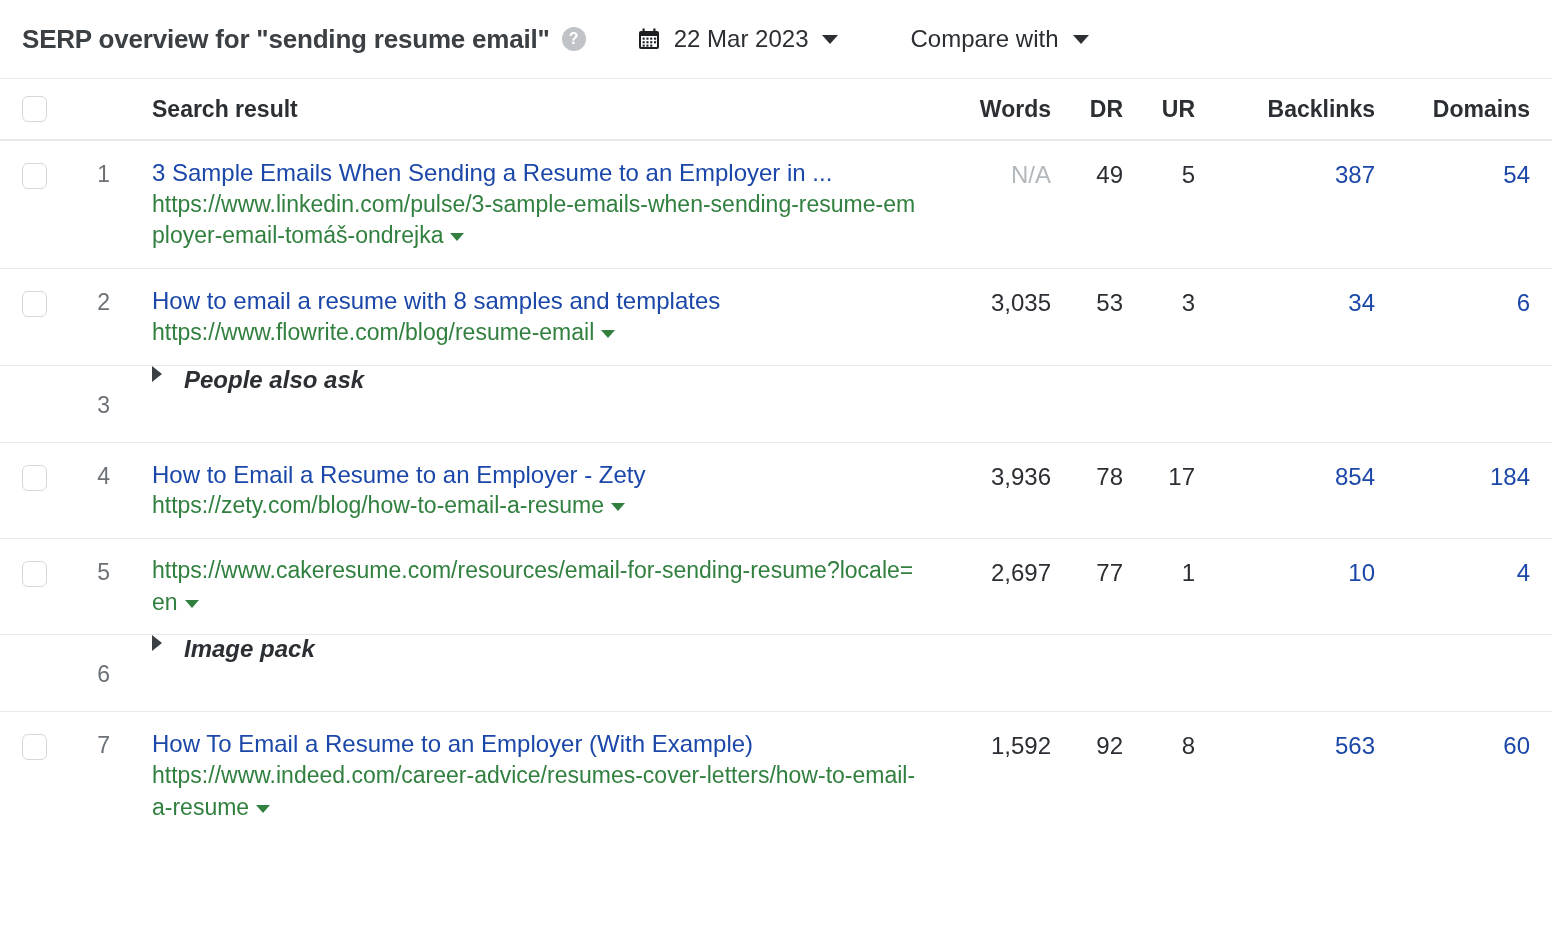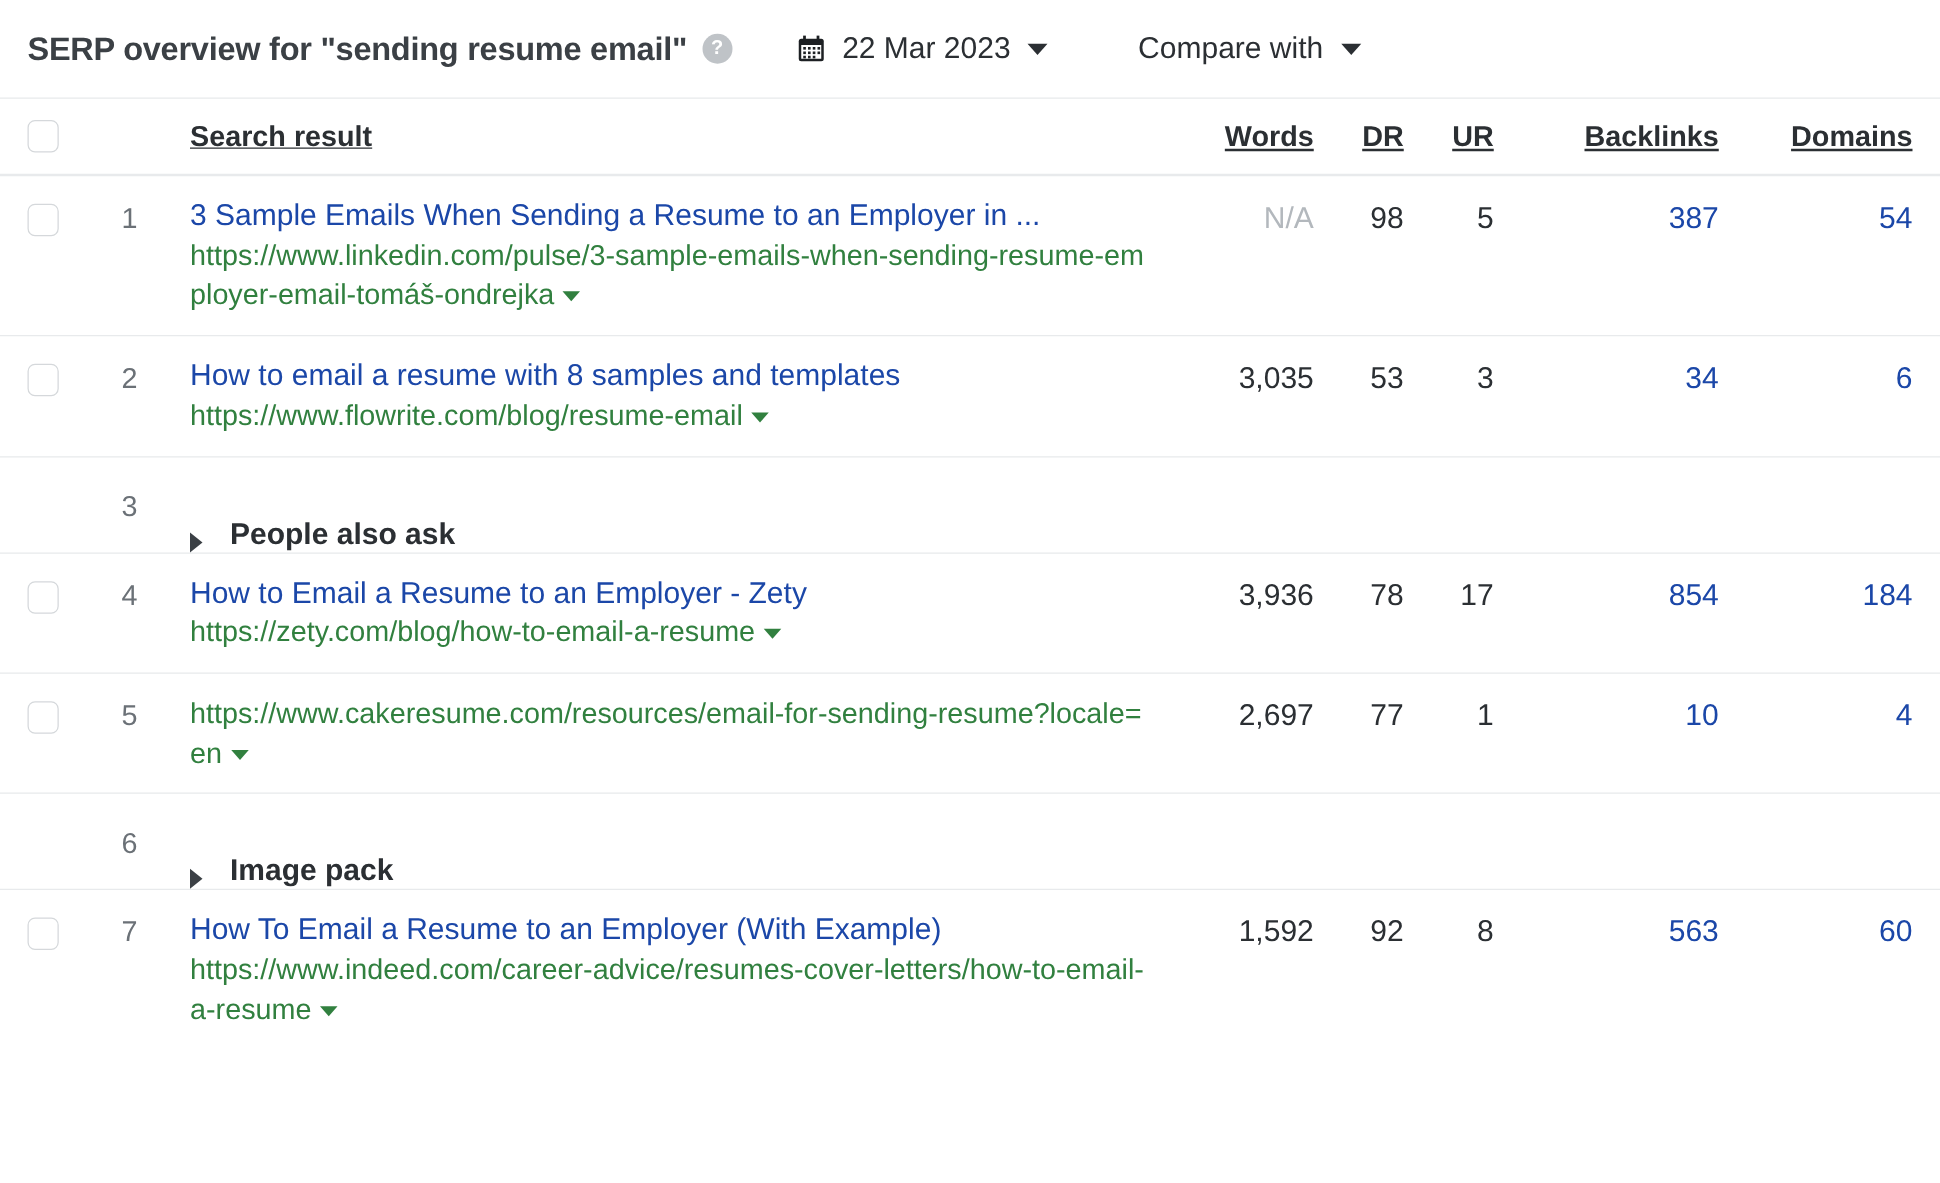--- a/index.html
+++ b/index.html
@@ -95,21 +95,20 @@
     align-items: flex-start;
     border-top: 1px solid #e8eaec;
     padding: 0 22px 0 22px;
     box-sizing: border-box;
   }
   .row.head {
     border-top: 1px solid #e8eaec;
     border-bottom: 1px solid #e8eaec;
     height: 62px;
     align-items: center;
-    text-decoration: underline;
   }
   .cb-cell {
     width: 46px;
     flex: 0 0 46px;
     display: flex;
     align-items: flex-start;
     padding-top: 22px;
   }
   .row.head .cb-cell { padding-top: 0; }
   .checkbox {
@@ -162,24 +161,25 @@
     border-top: 8px solid #31803f;
     margin-left: 7px;
     vertical-align: middle;
     cursor: pointer;
   }
 
   
   .feature {
     flex: 1 1 auto;
     display: flex;
-    align-items: flex-end;
+    align-items: flex-start;
     padding-left: 38px;
     height: 76px;
     box-sizing: border-box;
+    font-style: italic;
   }
   .tri-right {
     width: 0; height: 0;
     border-top: 8px solid transparent;
     border-bottom: 8px solid transparent;
     border-left: 10px solid #3b4045;
     margin-right: 22px;
     cursor: pointer;
     flex: 0 0 auto;
   }
@@ -270,21 +270,21 @@
   </div>
 
   <div id="rows-container">
       <div class="row">
         <div class="cb-cell">
           <span class="checkbox"></span>
         </div>
         <div class="rank">1</div>
         <div class="result"><span class="res-title">3 Sample Emails When Sending a Resume to an Employer in ...</span><span class="res-url">https://www.linkedin.com/pulse/3-sample-emails-when-sending-resume-employer-email-tomáš-ondrejka<span class="caret-green"></span></span></div>
         <div class="m c-words na">N/A</div>
-        <div class="m c-dr">98</div>
+        <div class="m c-dr">49</div>
         <div class="m c-ur">5</div>
         <div class="m c-back"><span class="link">387</span></div>
         <div class="m c-dom"><span class="link">54</span></div>
       </div>
       <div class="row">
         <div class="cb-cell">
           <span class="checkbox"></span>
         </div>
         <div class="rank">2</div>
         <div class="result"><span class="res-title">How to email a resume with 8 samples and templates</span><span class="res-url">https://www.flowrite.com/blog/resume-email<span class="caret-green"></span></span></div>

